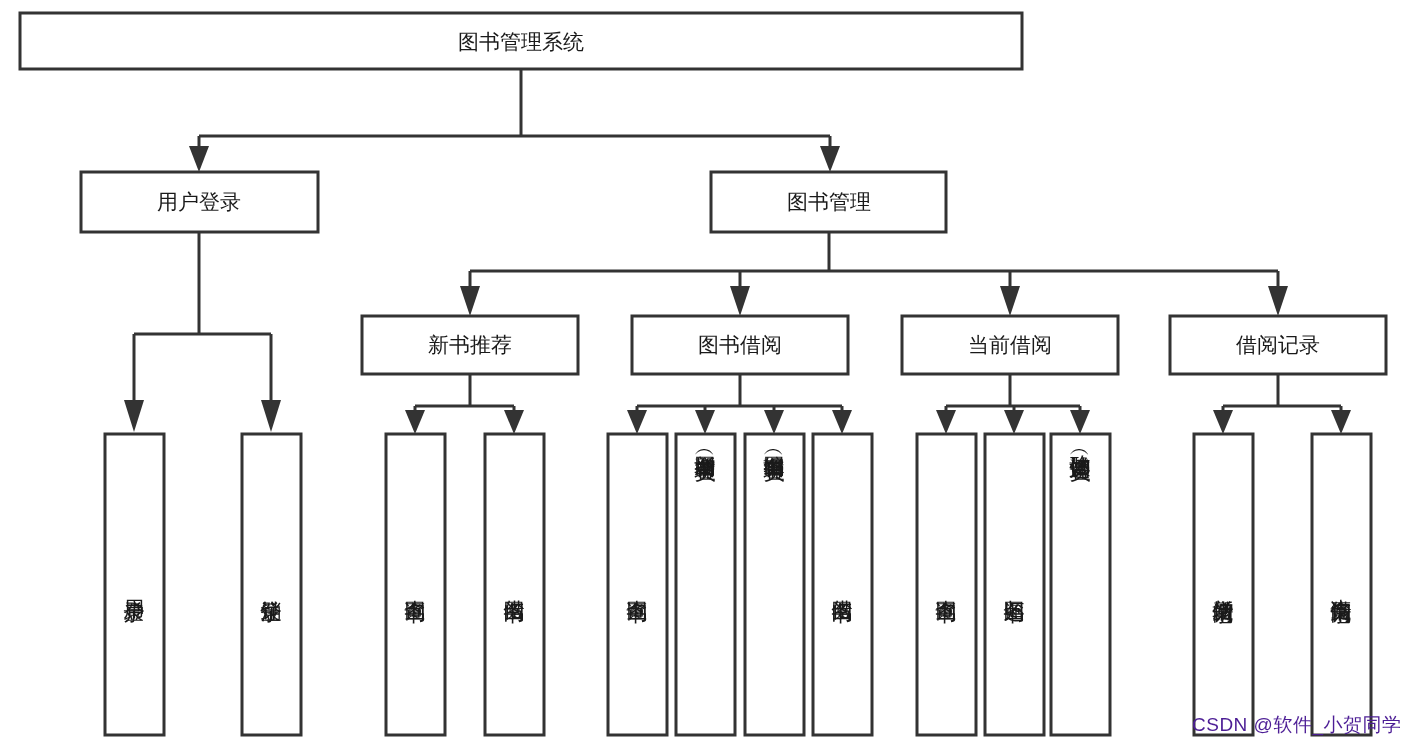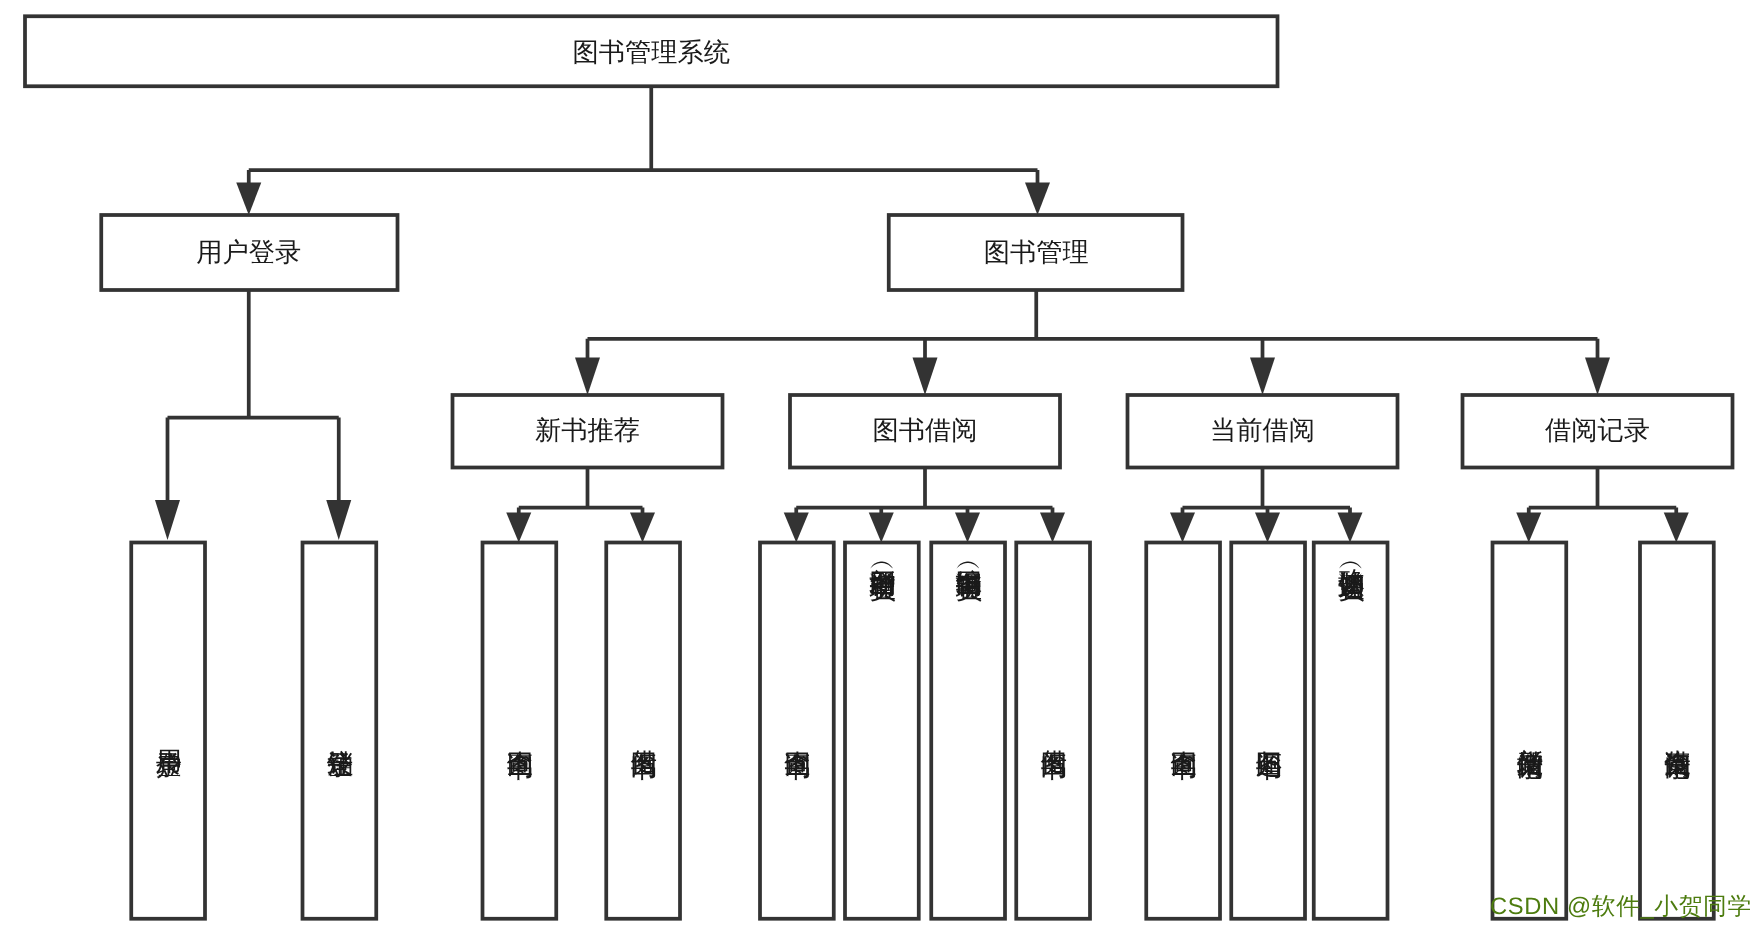--- a/index.html
+++ b/index.html
@@ -61,21 +61,21 @@
     align-items: center;
     justify-content: center;
     text-align: center;
     white-space: nowrap;
     pointer-events: none;
   }
   .watermark {
     position: absolute;
     font-family: "Liberation Sans", "DejaVu Sans", sans-serif;
     font-size: 19px;
-    color: #4d7c0f;
+    color: #4c1d95;
     white-space: nowrap;
     left: 1192px;
     top: 712px;
     letter-spacing: 0.5px;
   }
 </style>
 </head>
 <body>
 
 <div id="diagram-root">

